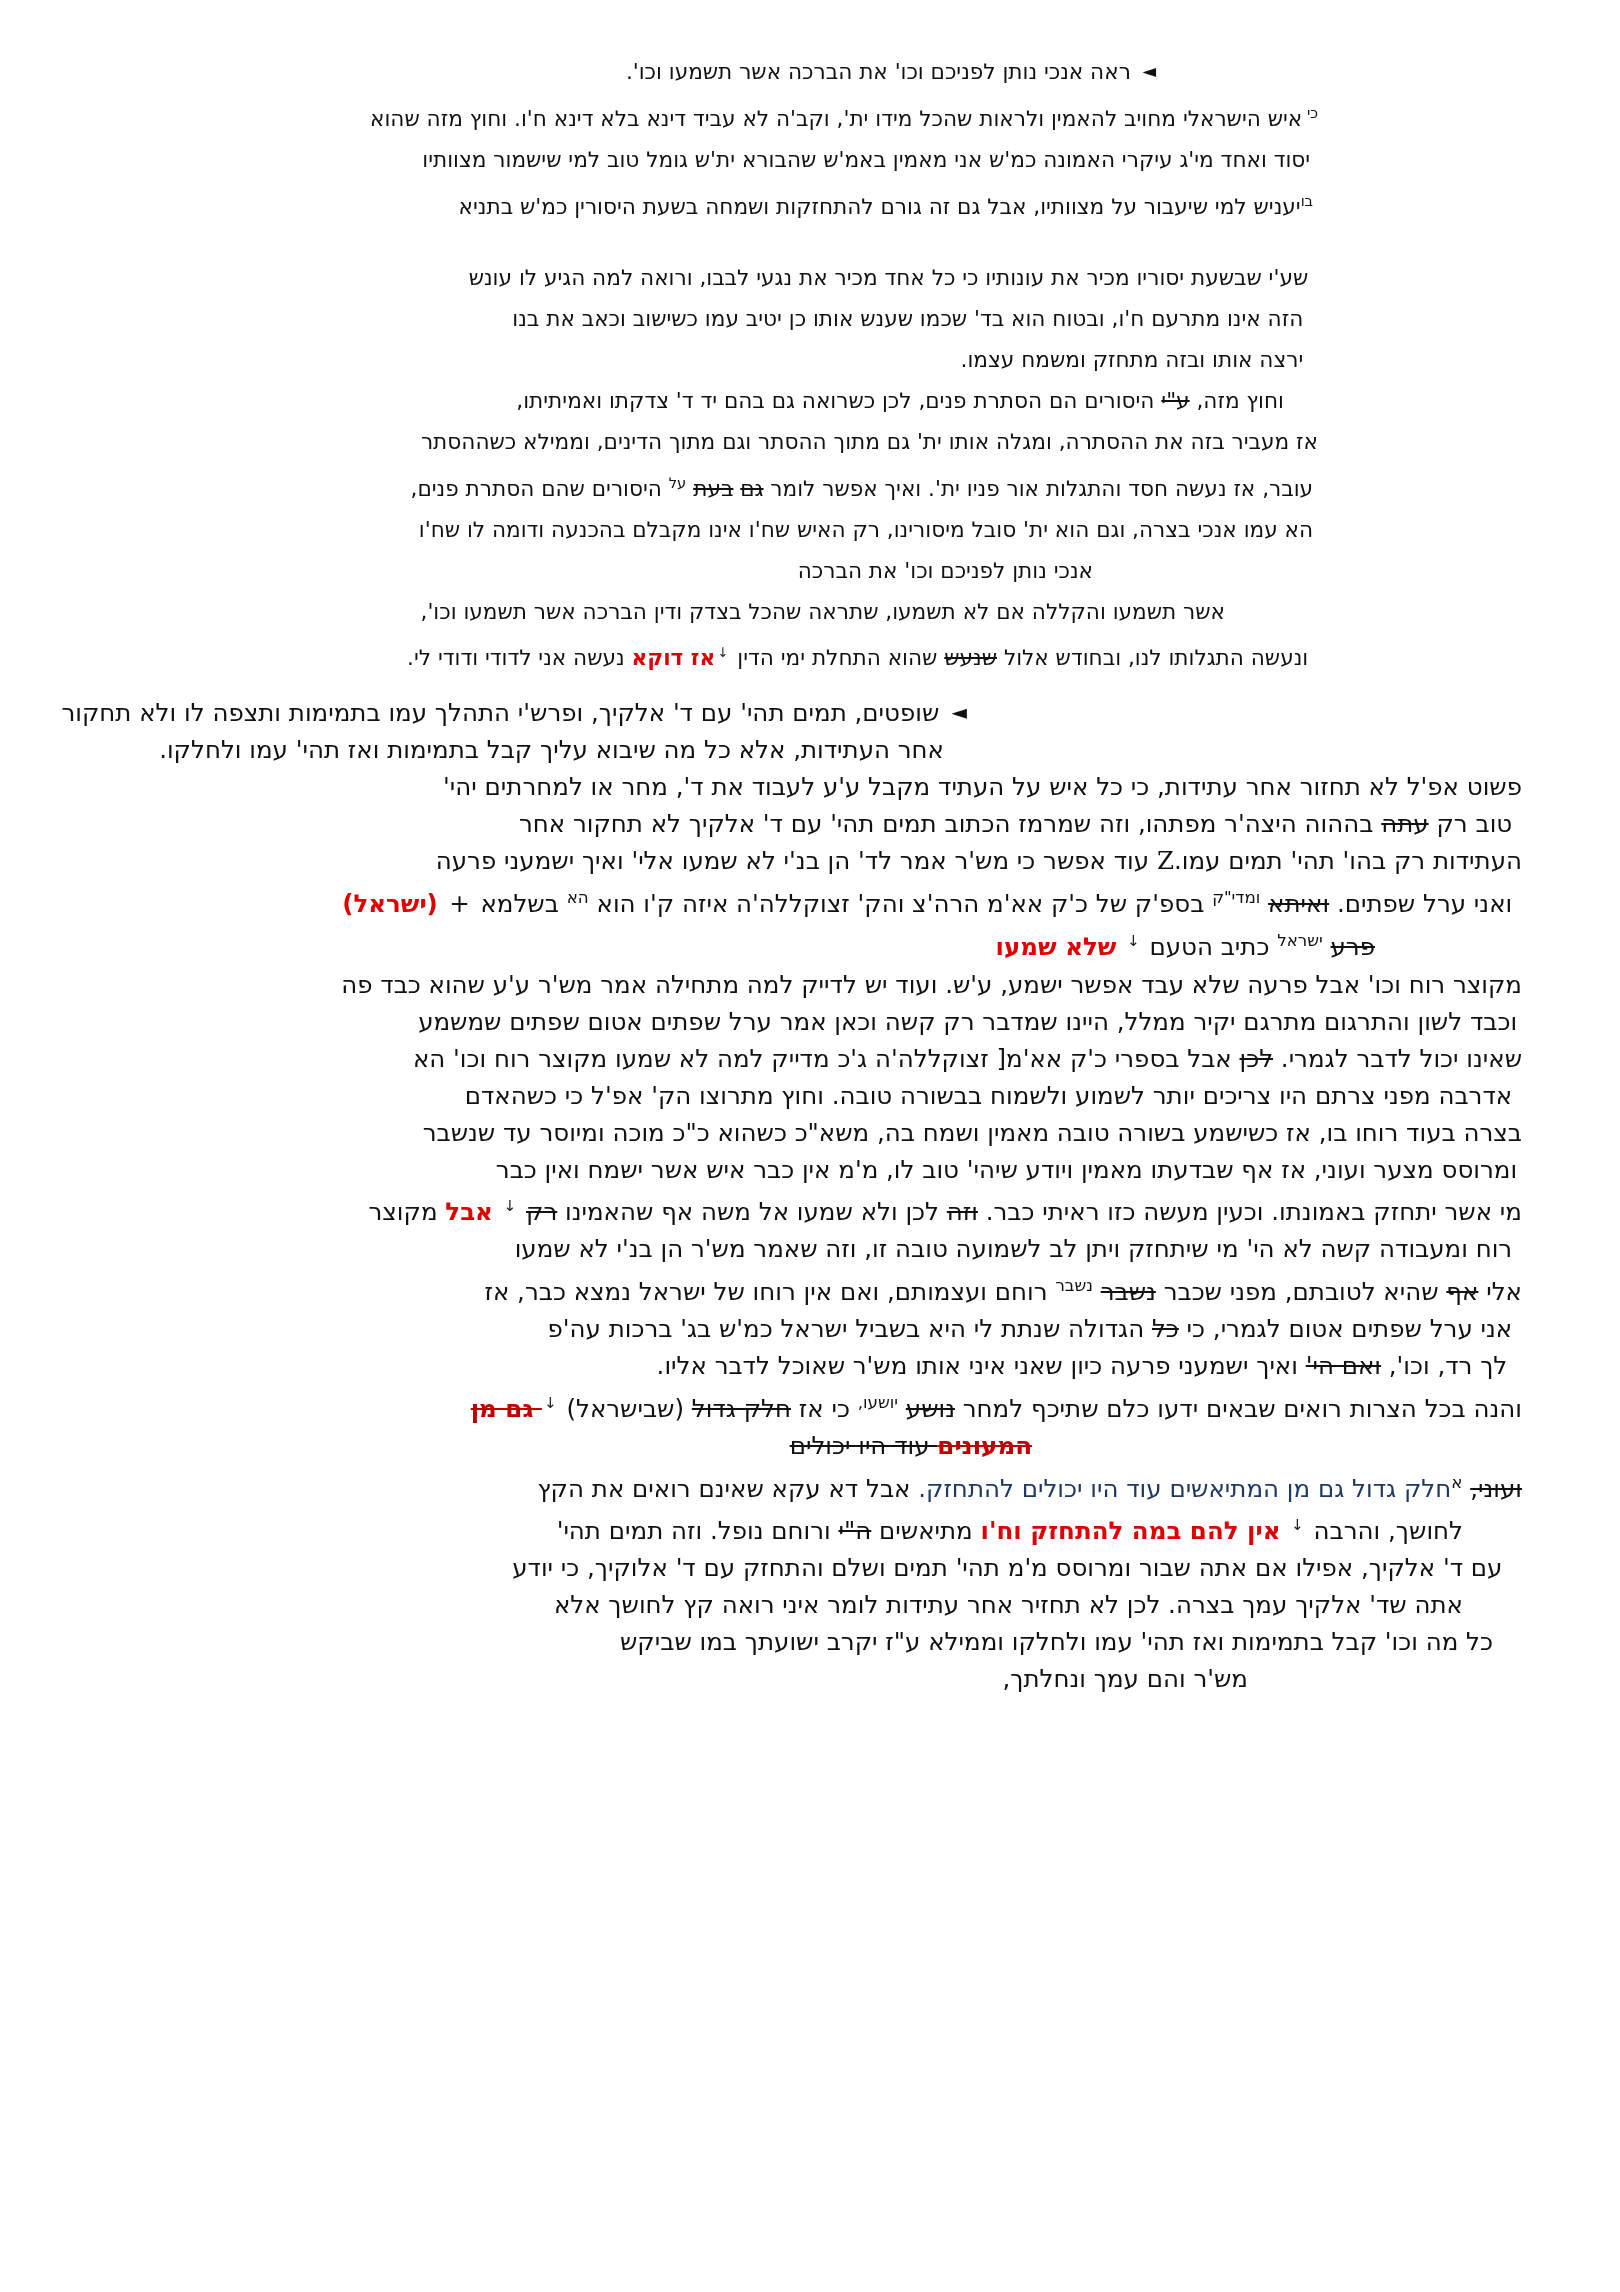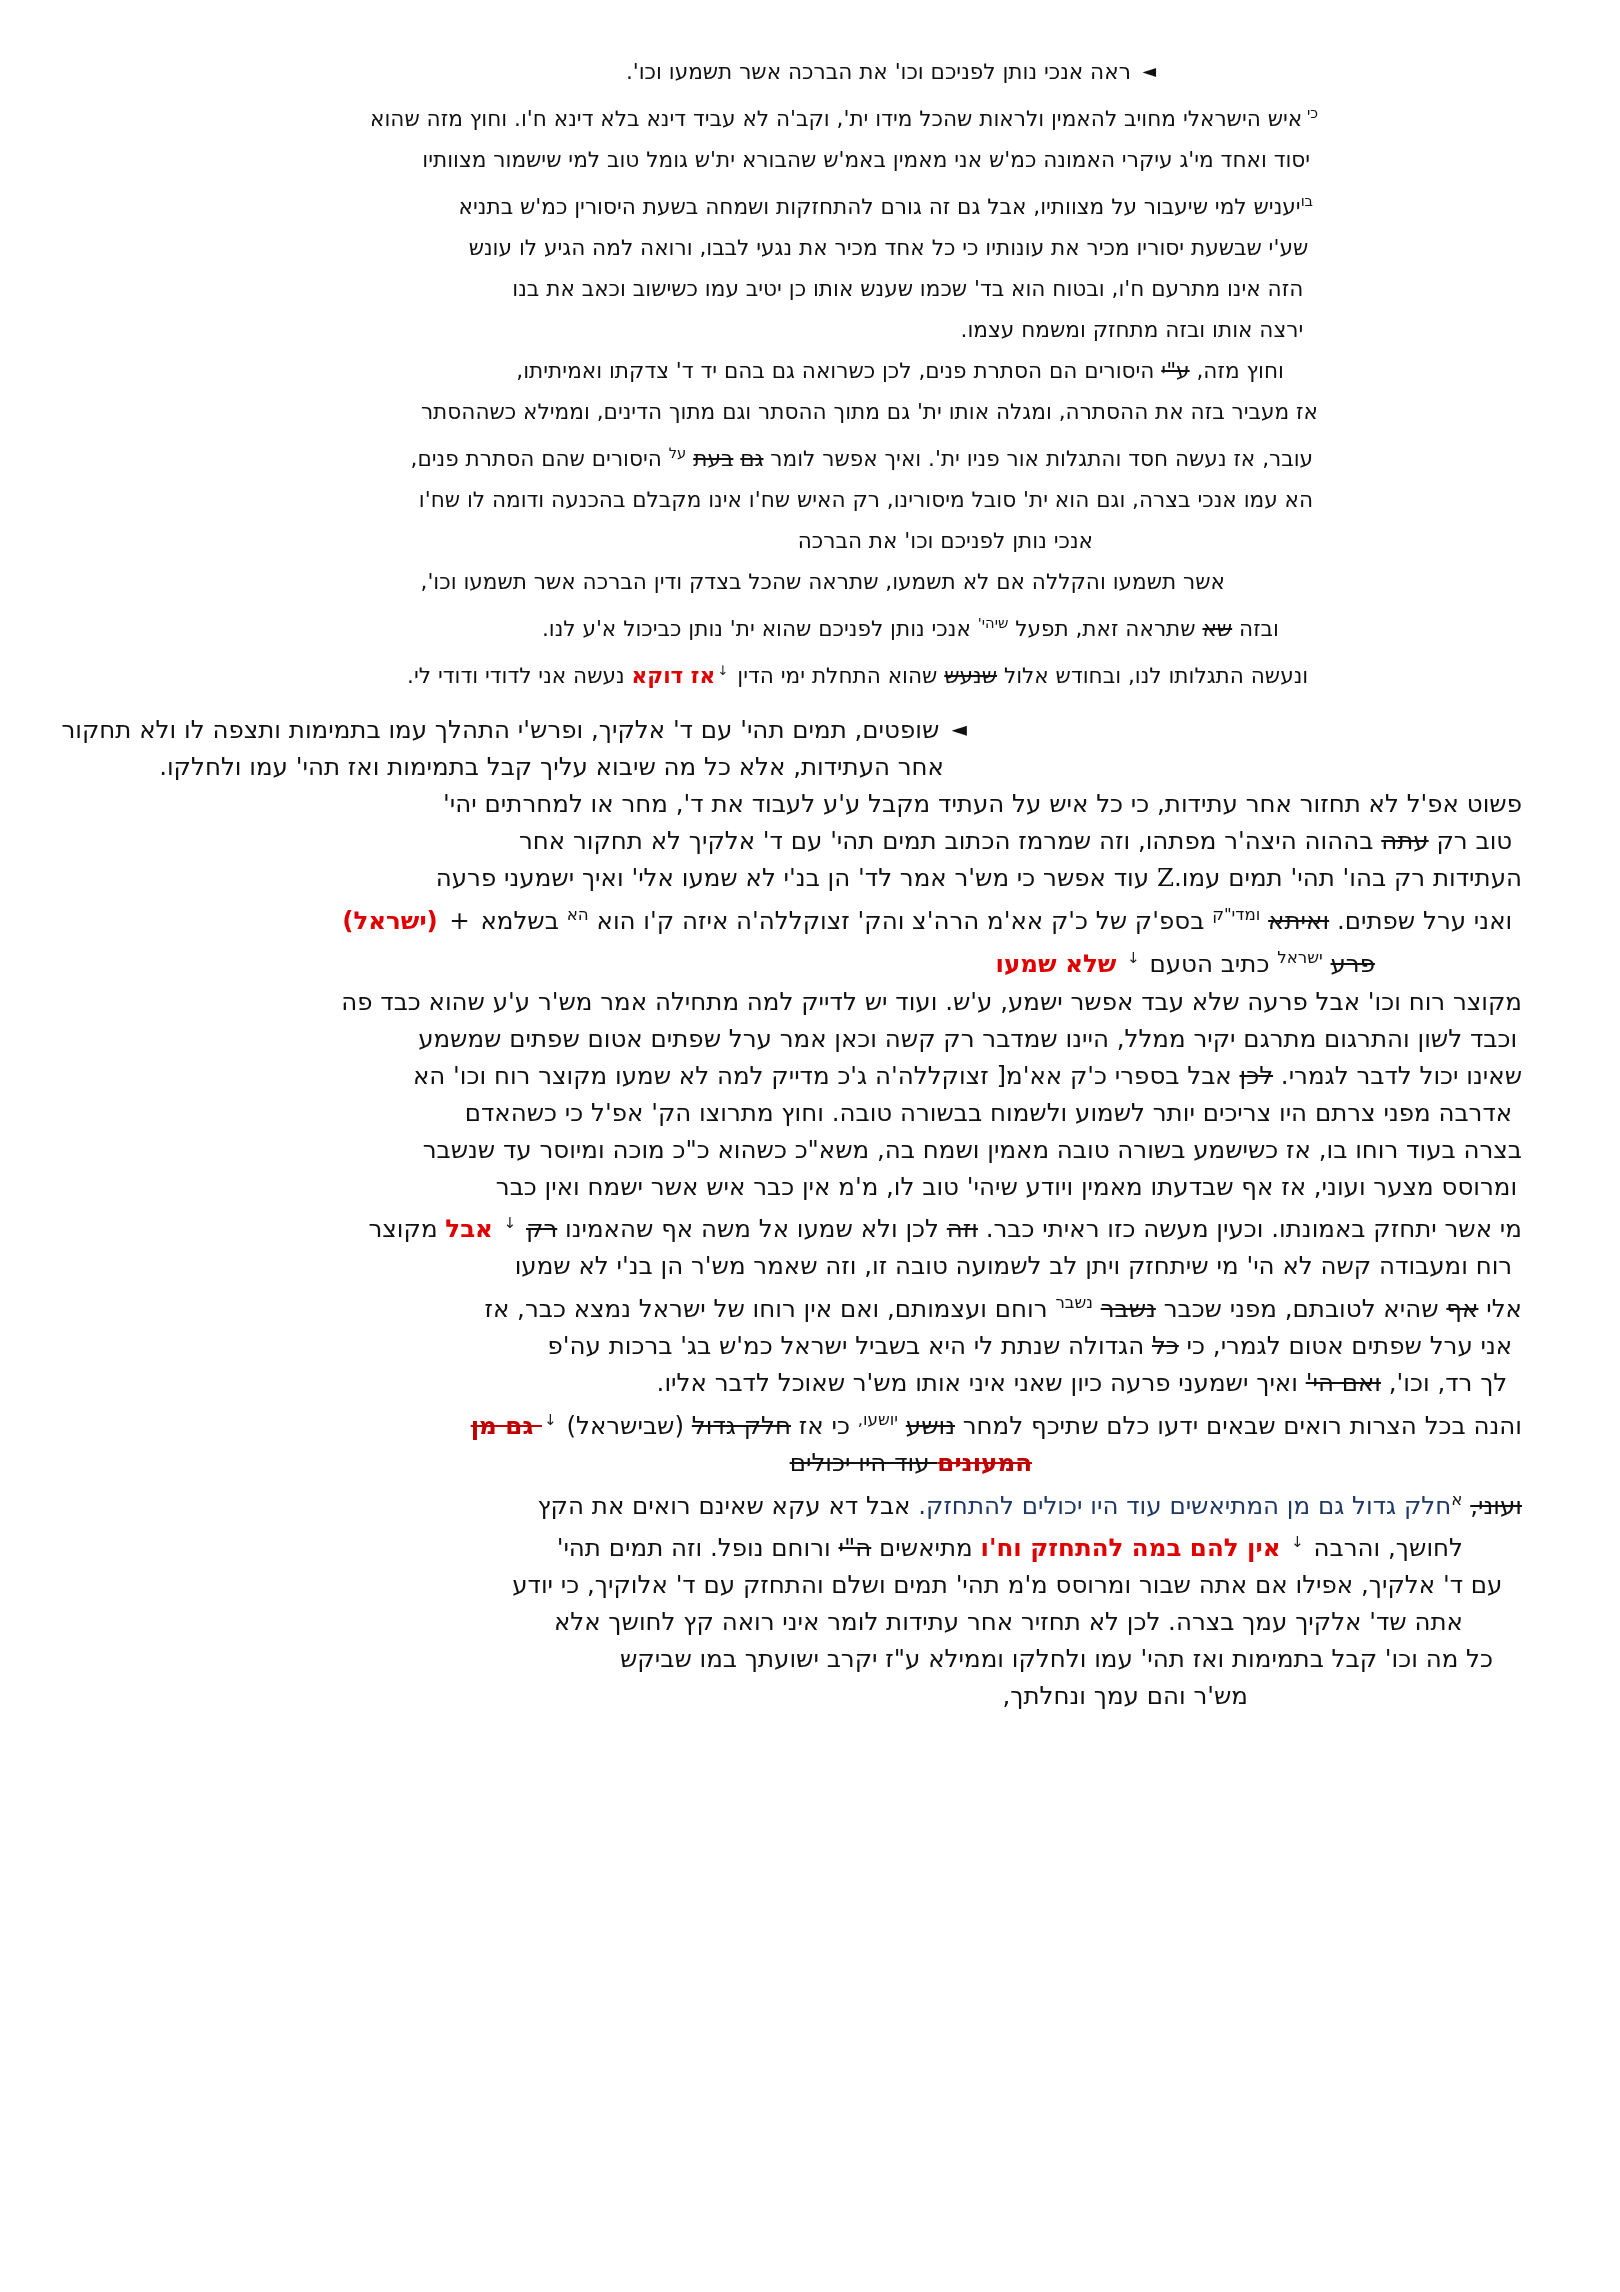--- a/index.html
+++ b/index.html
@@ -31,30 +31,29 @@
 </style>
 </head>
 <body>
 
 <div class="page">
   <div class="para para-1">
       <div class="line" style="padding-right: 162px;"><span class="seg-tri">◄ </span><span class="seg-n">ראה אנכי נותן לפניכם וכו' את הברכה אשר תשמעו וכו'.</span></div>
       <div class="line" style="padding-right: 0px;"><span class="seg-sup">כי </span><span class="seg-n">איש הישראלי מחויב להאמין ולראות שהכל מידו ית', וקב'ה לא עביד דינא בלא דינא ח'ו. וחוץ מזה שהוא</span></div>
       <div class="line" style="padding-right: 7.8px;"><span class="seg-n">יסוד ואחד מי'ג עיקרי האמונה כמ'ש אני מאמין באמ'ש שהבורא ית'ש גומל טוב למי שישמור מצוותיו</span></div>
       <div class="line" style="padding-right: 4.9px;"><span class="seg-sup">בו</span><span class="seg-n">יעניש למי שיעבור על מצוותיו, אבל גם זה גורם להתחזקות ושמחה בשעת היסורין כמ'ש בתניא</span></div>
-      <div class="line" style="padding-right: 9.8px;"><span class="seg-n">שע'י שבשעת יסוריו מכיר את עונותיו כי כל אחד מכיר את נגעי לבבו, ורואה למה הגיע לו עונש</span></div>
+      <div class="line" style="padding-right: 9.8px; margin-top: 30px;"><span class="seg-n">שע'י שבשעת יסוריו מכיר את עונותיו כי כל אחד מכיר את נגעי לבבו, ורואה למה הגיע לו עונש</span></div>
       <div class="line" style="padding-right: 14.7px;"><span class="seg-n">הזה אינו מתרעם ח'ו, ובטוח הוא בד' שכמו שענש אותו כן יטיב עמו כשישוב וכאב את בנו</span></div>
       <div class="line" style="padding-right: 14.7px;"><span class="seg-n">ירצה אותו ובזה מתחזק ומשמח עצמו.</span></div>
       <div class="line" style="padding-right: 34px;"><span class="seg-n">וחוץ מזה, </span><span class="seg-st">ע"י</span><span class="seg-n"> היסורים הם הסתרת פנים, לכן כשרואה גם בהם יד ד' צדקתו ואמיתיתו,</span></div>
       <div class="line" style="padding-right: 0px;"><span class="seg-n">אז מעביר בזה את ההסתרה, ומגלה אותו ית' גם מתוך ההסתר וגם מתוך הדינים, וממילא כשההסתר</span></div>
       <div class="line" style="padding-right: 4.9px;"><span class="seg-n">עובר, אז נעשה חסד והתגלות אור פניו ית'. ואיך אפשר לומר </span><span class="seg-st">גם</span><span class="seg-n"> </span><span class="seg-st">בעת</span><span class="seg-n"> </span><span class="seg-sup">על</span><span class="seg-n"> היסורים שהם הסתרת פנים,</span></div>
       <div class="line" style="padding-right: 4.9px;"><span class="seg-n">הא עמו אנכי בצרה, וגם הוא ית' סובל מיסורינו, רק האיש שח'ו אינו מקבלם בהכנעה ודומה לו שח'ו</span></div>
       <div class="line" style="padding-right: 225px;"><span class="seg-n">אנכי נותן לפניכם וכו' את הברכה</span></div>
       <div class="line" style="padding-right: 93px;"><span class="seg-n">אשר תשמעו והקללה אם לא תשמעו, שתראה שהכל בצדק ודין הברכה אשר תשמעו וכו',</span></div>
-      <div class="line" style="padding-right: 39px;"><span class="seg-n">ובזה </span><span class="seg-st">שא</span><span class="seg-n"> שתראה זאת, תפעל </span><span class="seg-sup">שיהי'</span><span class="seg-n"> אנכי נותן לפניכם שהוא ית' נותן כביכול א'ע לנו.</span></div>
       <div class="line" style="padding-right: 9.8px;"><span class="seg-n">ונעשה התגלותו לנו, ובחודש אלול </span><span class="seg-st">שנעש</span><span class="seg-n"> שהוא התחלת ימי הדין </span><span class="seg-arr">↓</span><span class="seg-r">אז דוקא</span><span class="seg-n"> נעשה אני לדודי ודודי לי.</span></div>
     </div>
   <div class="para para-2">
       <div class="line" style="padding-right: 555px;"><span class="seg-tri">◄ </span><span class="seg-n">שופטים, תמים תהי' עם ד' אלקיך, ופרש'י התהלך עמו בתמימות ותצפה לו ולא תחקור</span></div>
       <div class="line" style="padding-right: 578px;"><span class="seg-n">אחר העתידות, אלא כל מה שיבוא עליך קבל בתמימות ואז תהי' עמו ולחלקו.</span></div>
       <div class="line" style="padding-right: 0px;"><span class="seg-n">פשוט אפ'ל לא תחזור אחר עתידות, כי כל איש על העתיד מקבל ע'ע לעבוד את ד', מחר או למחרתים יהי'</span></div>
       <div class="line" style="padding-right: 9.8px;"><span class="seg-n">טוב רק </span><span class="seg-st">עתה</span><span class="seg-n"> בההוה היצה'ר מפתהו, וזה שמרמז הכתוב תמים תהי' עם ד' אלקיך לא תחקור אחר</span></div>
       <div class="line" style="padding-right: 0px;"><span class="seg-n">העתידות רק בהו' תהי' תמים עמו.</span><span class="seg-z">Z</span><span class="seg-n"> עוד אפשר כי מש'ר אמר לד' הן בנ'י לא שמעו אלי' ואיך ישמעני פרעה</span></div>
       <div class="line" style="padding-right: 9.8px;"><span class="seg-n">ואני ערל שפתים. </span><span class="seg-st">ואיתא</span><span class="seg-n"> </span><span class="seg-sup">ומדי"ק</span><span class="seg-n"> בספ'ק של כ'ק אא'מ הרה'צ והק' זצוקללה'ה איזה ק'ו הוא </span><span class="seg-sup">הא</span><span class="seg-n"> בשלמא </span><span class="seg-plus">+</span><span class="seg-r"> (ישראל)</span></div>
       <div class="line" style="padding-right: 147px;"><span class="seg-st">פרע</span><span class="seg-n"> </span><span class="seg-sup">ישראל</span><span class="seg-n"> כתיב הטעם </span><span class="seg-arr">↓</span><span class="seg-r"> שלא שמעו</span></div>

